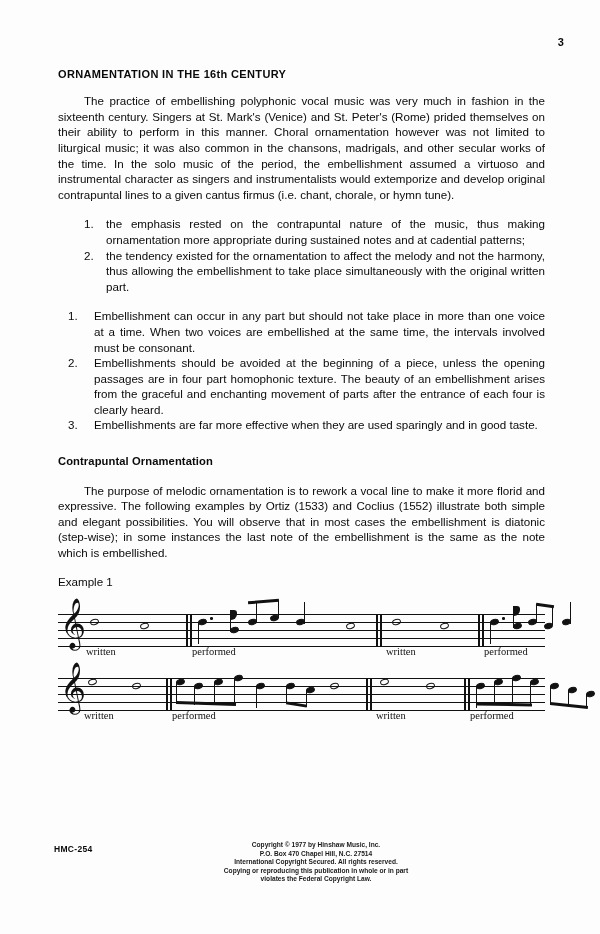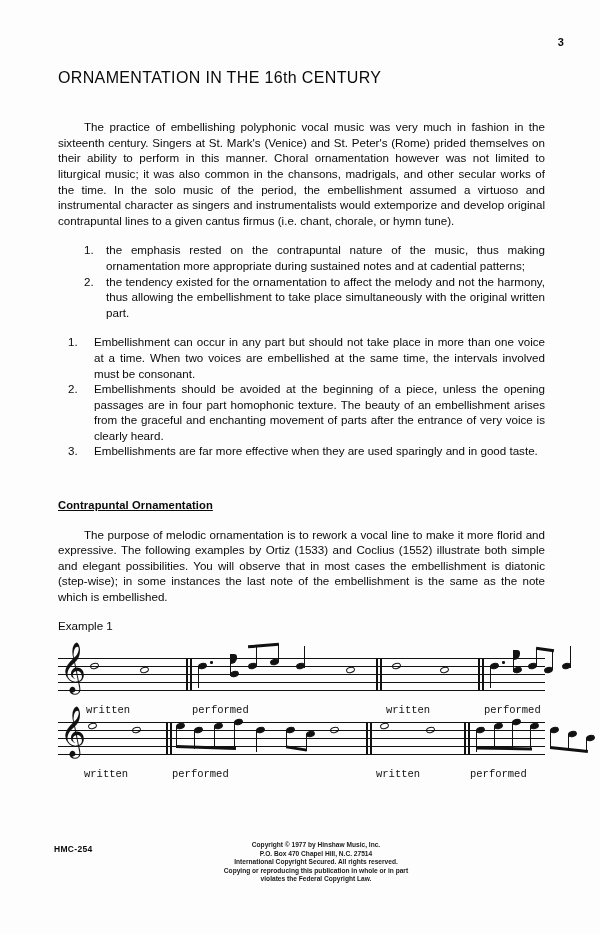--- a/index.html
+++ b/index.html
@@ -27,33 +27,32 @@
     font-weight: bold;
     letter-spacing: .2px;
   }
   .content {
     position: absolute;
     left: 58px;
     top: 68px;
     width: 487px;
   }
   h1.doc-title {
-    font-size: 16px;
-    font-weight: normal;
+    font-size: 11px;
+    font-weight: bold;
     letter-spacing: .35px;
-    margin: 0 0 32px 0;
+    margin: 0 0 12px 0;
     line-height: 1.2;
   }
   h2.sub-head {
     font-size: 11.2px;
     font-weight: bold;
     letter-spacing: .1px;
-    margin: 40px 0 14px 0;
+    margin: 22px 0 14px 0;
     line-height: 1.2;
-    text-decoration: underline;
   }
   p.body-para {
     font-size: 11.6px;
     line-height: 15.6px;
     margin: 0 0 14px 0;
     text-align: justify;
     text-justify: inter-word;
     hyphens: none;
   }
   p.indent {
@@ -180,22 +179,22 @@
   }
   .dot {
     position: absolute;
     width: 2.6px;
     height: 2.6px;
     background: #111;
     border-radius: 50%;
   }
   .lyric {
     position: absolute;
-    top: 54px;
-    font-family: Liberation Mono, monospace;
+    top: 40px;
+    font-family: Liberation Serif, serif;
     font-size: 10.5px;
     color: #111;
     white-space: nowrap;
   }
   
   .footer {
     position: absolute;
     left: 16px;
     top: 836px;
     width: 600px;
@@ -249,21 +248,21 @@
     </ol>
 
 
     <ol class="num-list wide rules">
       <li>
         <span class="marker">1.</span>
         <span class="item-text">Embellishment can occur in any part but should not take place in more than one voice at a time. When two voices are embellished at the same time, the intervals involved must be consonant.</span>
       </li>
       <li>
         <span class="marker">2.</span>
-        <span class="item-text">Embellishments should be avoided at the beginning of a piece, unless the opening passages are in four part homophonic texture. The beauty of an embellishment arises from the graceful and enchanting movement of parts after the entrance of very voice is clearly heard.</span>
+        <span class="item-text">Embellishments should be avoided at the beginning of a piece, unless the opening passages are in four part homophonic texture. The beauty of an embellishment arises from the graceful and enchanting movement of parts after the entrance of each four is clearly heard.</span>
       </li>
       <li>
         <span class="marker">3.</span>
         <span class="item-text">Embellishments are far more effective when they are used sparingly and in good taste.</span>
       </li>
     </ol>
 
     <h2 class="sub-head">Contrapuntal Ornamentation</h2>
 
     <p class="body-para indent">The purpose of melodic ornamentation is to rework a vocal line to make it more florid and expressive. The following examples by Ortiz (1533) and Coclius (1552) illustrate both simple and elegant possibilities. You will observe that in most cases the embellishment is diatonic (step-wise); in some instances the last note of the embellishment is the same as the note which is embellished.</p>

